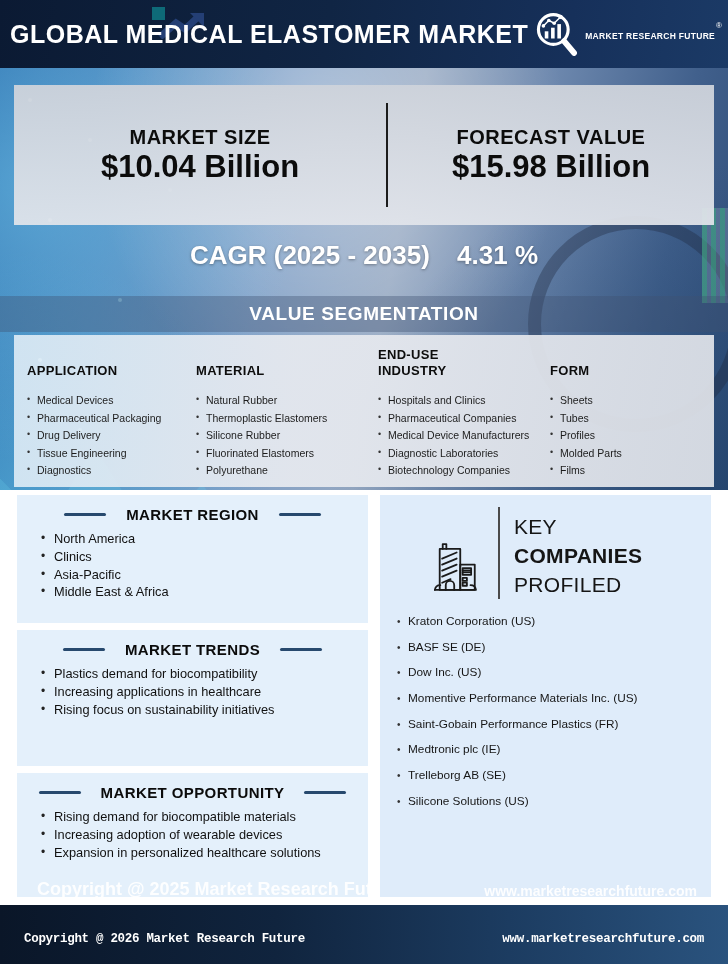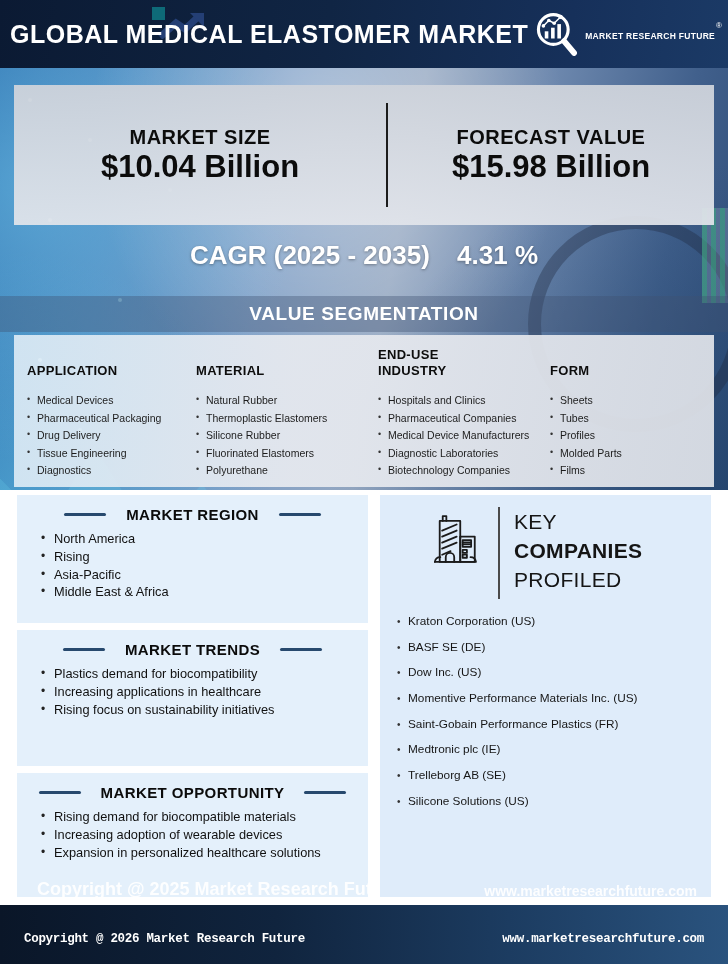--- a/index.html
+++ b/index.html
@@ -76,21 +76,21 @@
   #panel-trends{top:140px;height:136px;}
   #panel-opportunity{top:283px;height:124px;}
   .panel-head{display:flex;align-items:center;justify-content:center;gap:20px;margin-top:11px;}
   .dash{width:42px;height:3px;background:#27496e;border-radius:2px;}
   .panel-title{font-size:15px;font-weight:bold;color:#0b0b0b;letter-spacing:.4px;}
   .info-panel ul{list-style:none;margin:8px 0 0;padding:0 6px 0 24px;}
   .info-panel li{position:relative;padding-left:13px;font-size:12.8px;color:#111;margin-bottom:2.8px;}
   .info-panel li::before{content:"•";position:absolute;left:0;top:0;font-size:12px;color:#222;}
 
   .companies{position:absolute;left:380px;top:5px;width:331px;height:402px;background:#dfecfa;overflow:hidden;}
-  .comp-head{display:flex;align-items:flex-start;margin:12px 0 0 44px;}
+  .comp-head{display:flex;align-items:flex-end;margin:12px 0 0 44px;}
   .comp-icon{width:58px;height:64px;}
   .comp-divider{width:2px;height:92px;background:#4a4a4a;margin:0 14px 0 16px;}
   .comp-title{font-size:21px;line-height:29px;color:#151515;letter-spacing:.3px;}
   .comp-title .bold{font-weight:bold;}
   .companies ul{list-style:none;margin:14px 0 0;padding:0 20px 0 17px;}
   .companies li{position:relative;padding-left:11px;font-size:11.8px;color:#161616;
         margin-bottom:8px;line-height:1.5;max-width:262px;}
   .companies li::before{content:"•";position:absolute;left:0;top:1px;font-size:10px;color:#333;}
 
   .watermark{position:absolute;color:rgba(255,255,255,.92);font-weight:bold;white-space:nowrap;}
@@ -210,21 +210,21 @@
   <main class="lower">
 
     <section class="info-panel" id="panel-region">
       <div class="panel-head">
         <span class="dash"></span>
         <span class="panel-title">MARKET REGION</span>
         <span class="dash"></span>
       </div>
       <ul>
           <li>North America</li>
-          <li>Rising</li>
+          <li>Clinics</li>
           <li>Asia-Pacific</li>
           <li>Middle East &amp; Africa</li>
         </ul>
     </section>
 
     <section class="info-panel" id="panel-trends">
       <div class="panel-head">
         <span class="dash"></span>
         <span class="panel-title">MARKET TRENDS</span>
         <span class="dash"></span>

